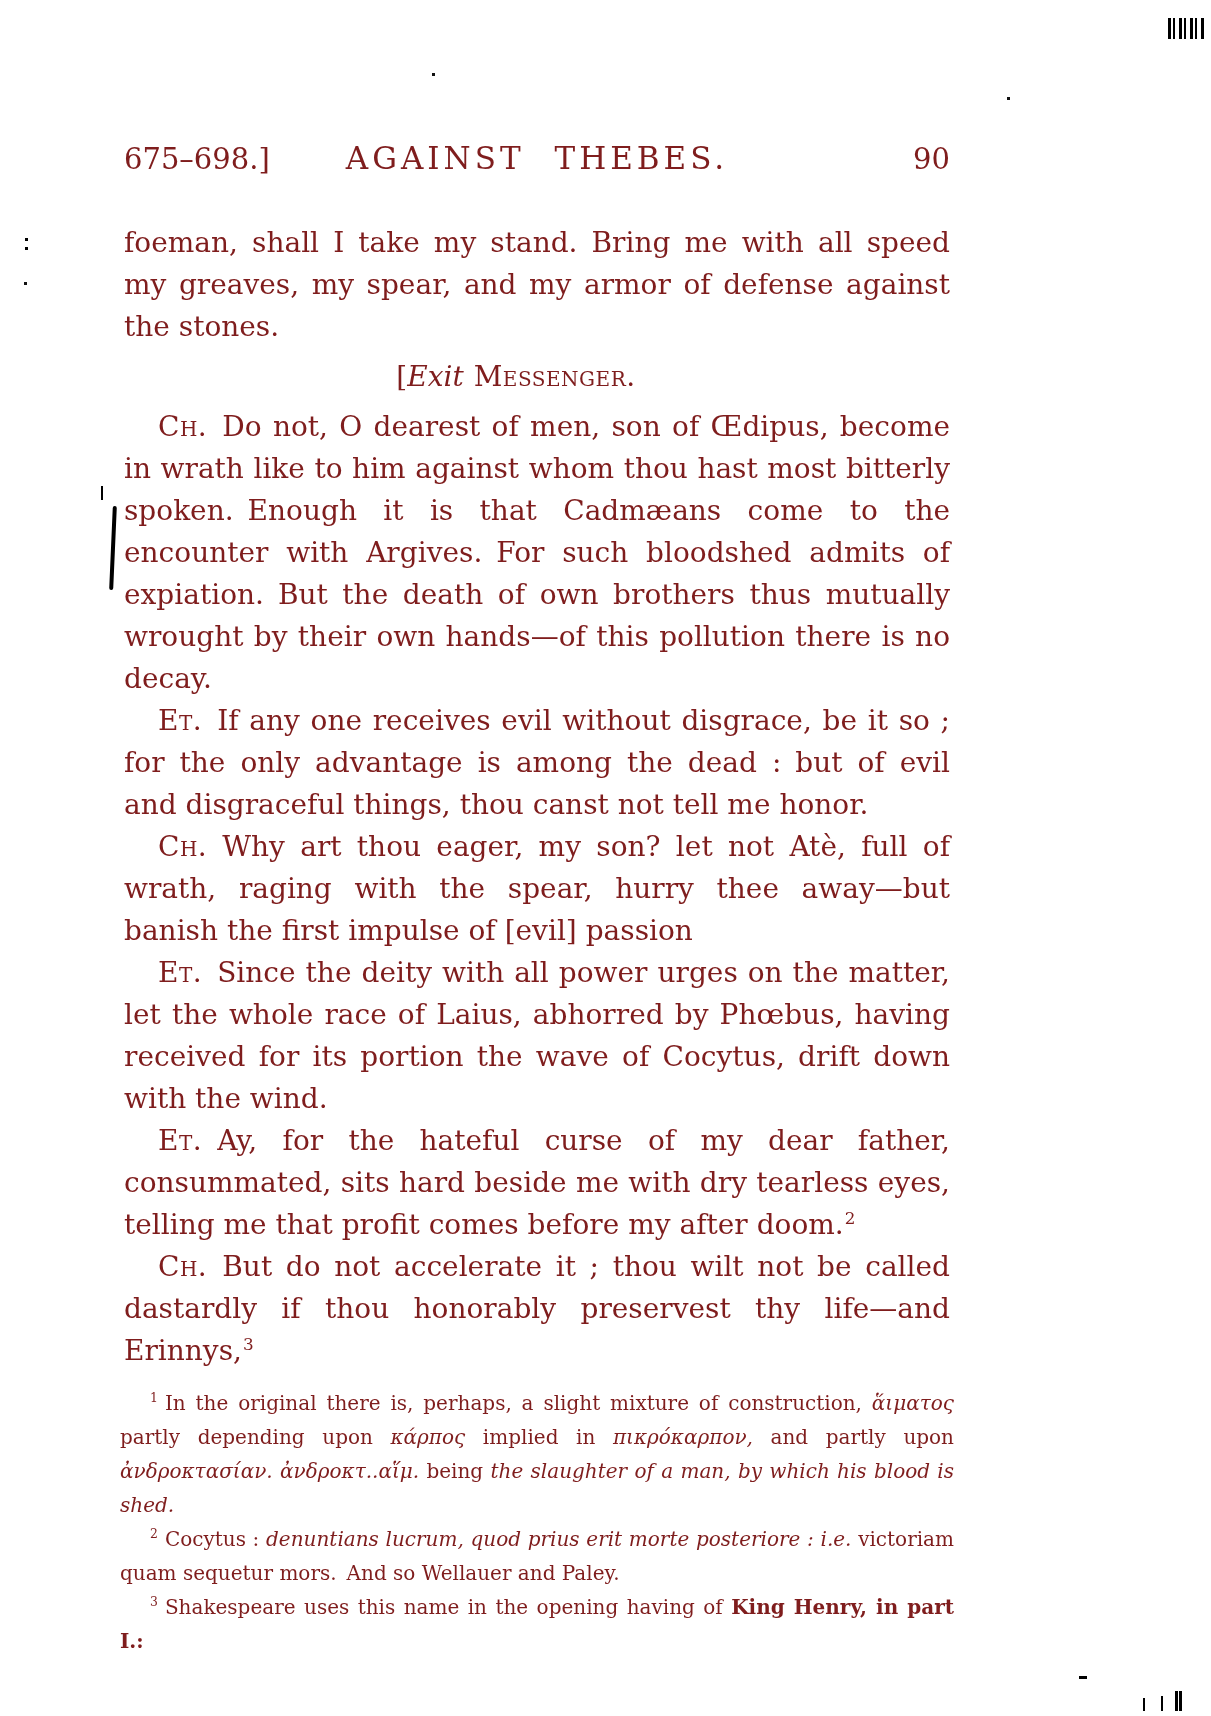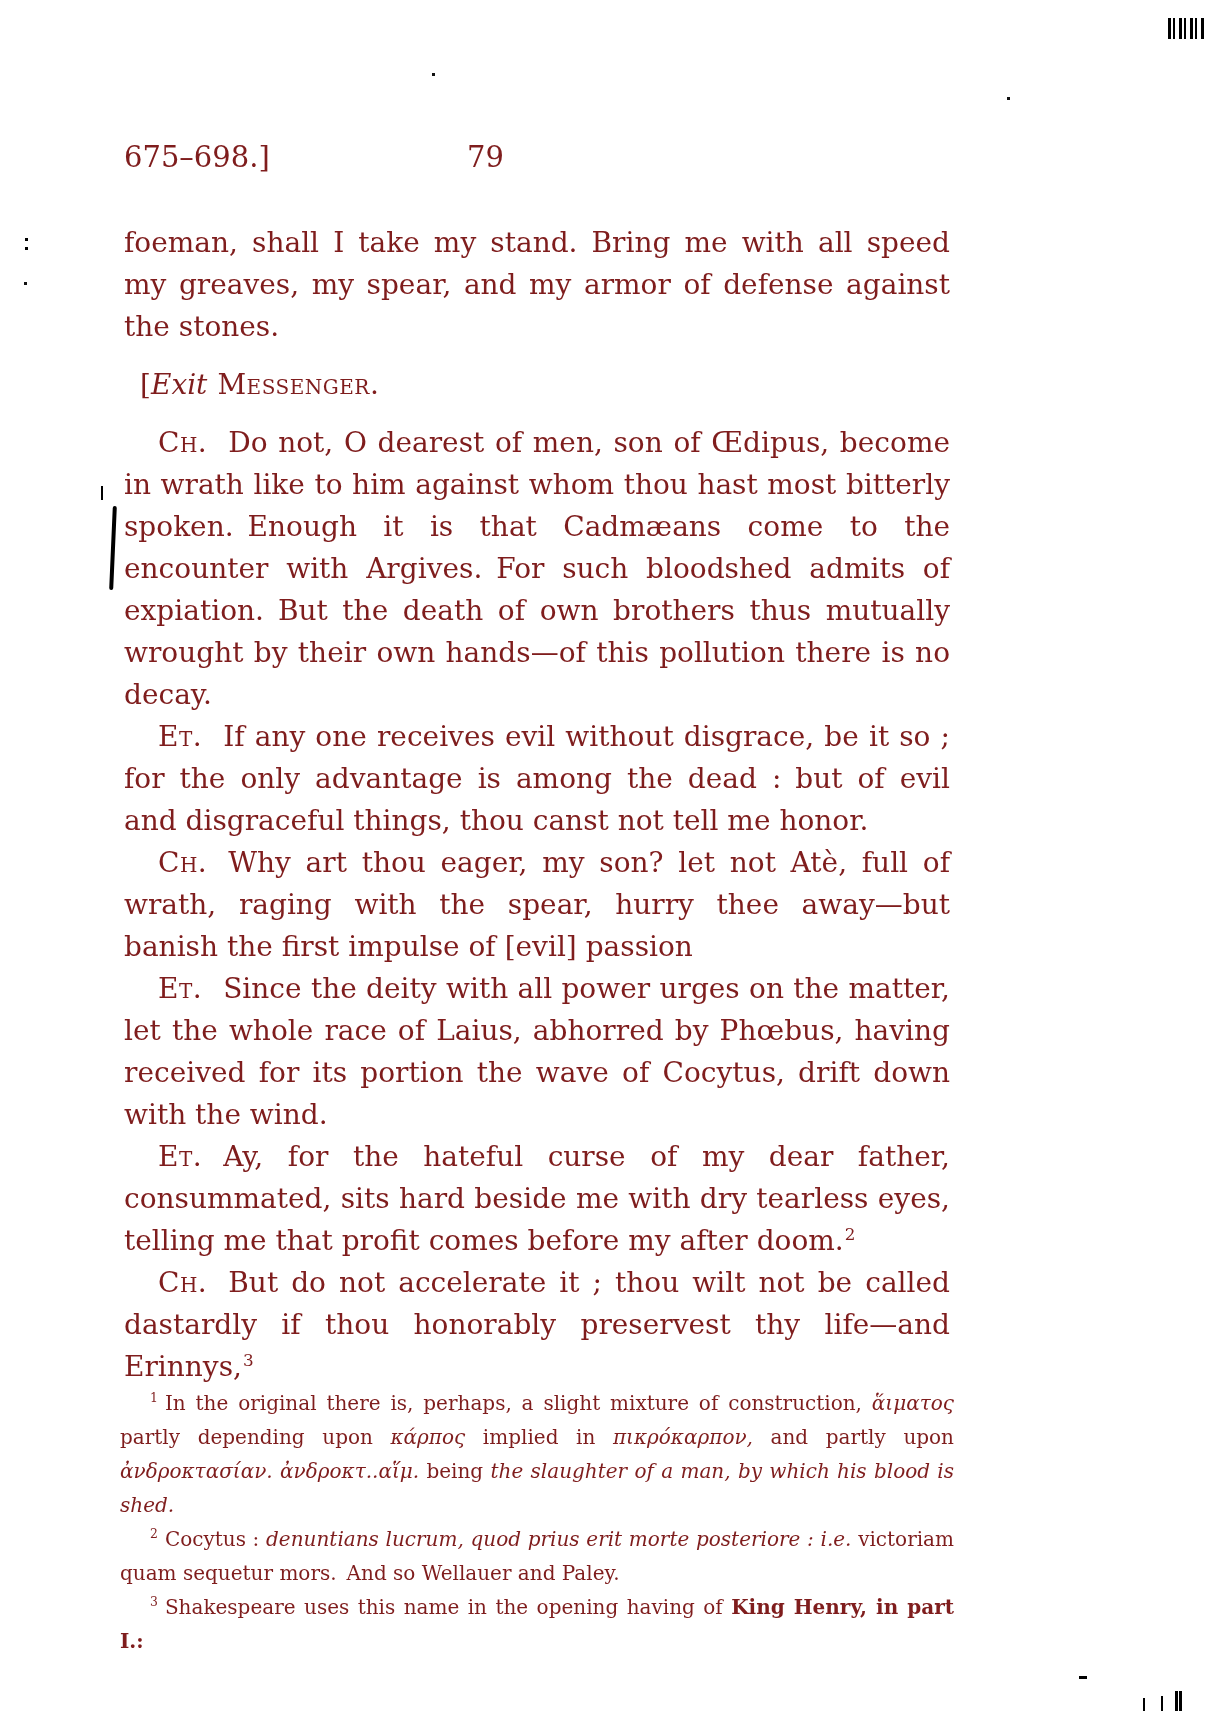--- a/index.html
+++ b/index.html
@@ -32,22 +32,22 @@
     position: absolute;
     top: 222px;
     left: 124px;
     width: 826px;
     font-size: 28px;
     line-height: 42px;
     text-align: justify;
   }
   .para { margin: 0; text-indent: 34px; }
   .para.flush { text-indent: 0; }
-  .stage-direction { margin: 16px; text-align: left; padding-right: 42px; }
-  .speaker { font-variant-caps: small-caps; margin-right: 21px; letter-spacing: 0.5px; }
+  .stage-direction { margin: 8px; text-align: center; padding-right: 42px; }
+  .speaker { font-variant-caps: small-caps; margin-right: 15px; letter-spacing: 0.5px; }
   .sc { font-variant-caps: small-caps; letter-spacing: 0.5px; }
   .it { font-style: italic; }
   .char-name { margin-left: 10px; }
   sup.fn-ref { font-size: 0.6em; line-height: 0; vertical-align: super; margin-left: 1px; }
 
   
   .footnotes {
     position: absolute;
     top: 1386px;
     left: 120px;
@@ -99,21 +99,22 @@
   <div class="speck" style="top:282px; left:24px;"></div>
   <div class="speck" style="top:73px; left:432px;"></div>
   <div class="speck" style="top:97px; left:1007px;"></div>
   <div class="tick-b1"></div>
   <div class="tick-b2"></div>
   <div class="tick-b3"></div>
   <div class="dash-b"></div>
 
   <div class="running-header">
     <span class="header-left">675–698.]</span>
-    <span class="header-right">79</span>
+    <span class="header-center">AGAINST THEBES.</span>
+    <span class="header-right">90</span>
   </div>
 
   <div class="body-text">
 
     <p class="para flush">
       <span>foeman, shall I take my stand. Bring me with all speed my greaves, my spear, and my armor of defense against the stones.</span>
     </p>
 
     <p class="stage-direction">
       <span>[</span><span class="it">Exit</span><span class="sc char-name">Messenger.</span>

